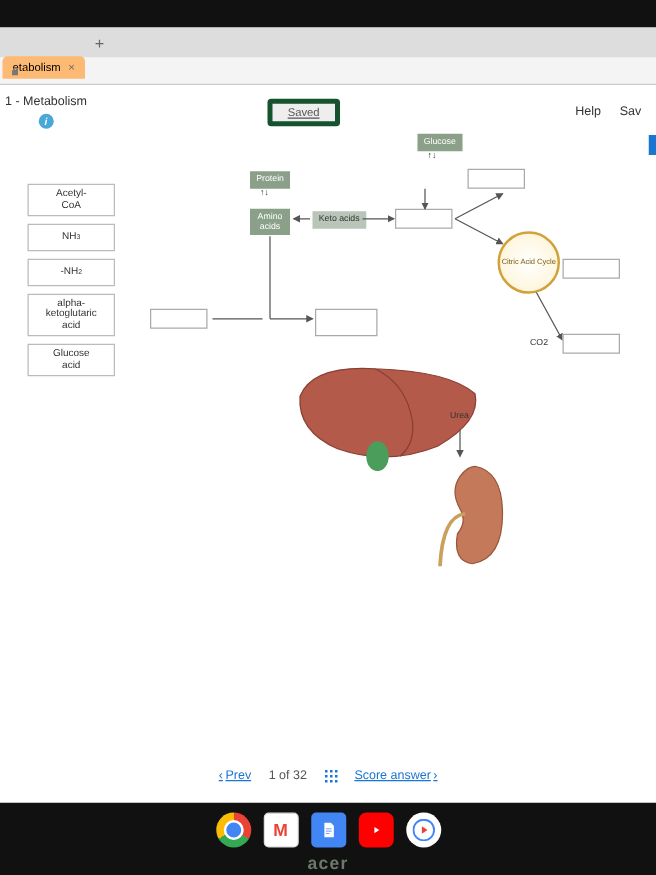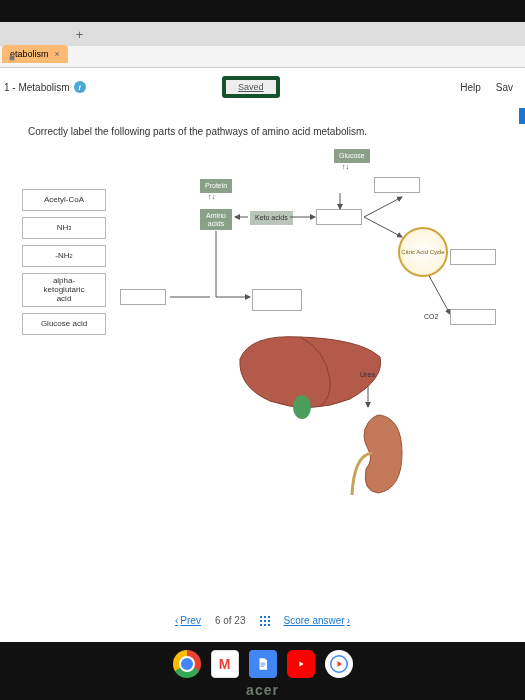--- a/index.html
+++ b/index.html
@@ -6,29 +6,29 @@
 body { background:#111; width:525px; height:700px; overflow:hidden; position:relative; }
 .screen { position:absolute; top:22px; left:0; width:525px; height:620px; background:#f4f4f4; }
 .tabs { background:#ddd; height:24px; display:flex; align-items:center; padding-left:2px; font-size:9px; }
 .tab { background:#fdba74; padding:4px 8px; border-radius:4px 4px 0 0; display:flex; align-items:center; gap:6px;margin-top:39px; }
 .tab-close { cursor:pointer; color:#666; }
 .new-tab { padding:0 8px; color:#666; font-size:13px; }
 .urlbar { background:#f4f4f4; height:22px; display:flex; align-items:center; padding:0 8px; font-size:9px; color:#555; border-bottom:1px solid #ccc; gap:4px;}
 .lock { width:8px; height:8px; }
 .page { background:#fff; height:574px; position:relative; overflow:hidden; }
 .hdr { display:flex; align-items:center; padding:8px 12px 4px 4px; font-size:10px; color:#333; }
-.hdr-title { display:flex; align-items:center; gap:4px; }
+.hdr-title { display:flex; align-items:center; gap:4px;flex-direction:column; }
 .info-i { width:12px; height:12px; border-radius:50%; background:#4aa8d8; color:#fff; display:inline-flex; align-items:center; justify-content:center; font-size:8px; font-style:italic; font-weight:bold; }
 .saved { margin:0 auto; padding:2px 12px; background:#eee; border:4px solid #14532d; border-radius:3px; font-size:9px; color:#555;text-decoration:underline; }
 .hdr-right { display:flex; gap:15px; font-size:10px;margin-left:44px; }
 .accent { position:absolute; right:0; top:40px; width:6px; height:16px; background:#1976d2; }
 .question { font-size:10px; color:#333; padding:24px 28px 12px 28px; }
 .work { position:relative; height:380px; }
 .draggables { position:absolute; left:22px; top:40px; display:flex; flex-direction:column; gap:6px; }
-.drag { width:84px; min-height:22px; border:1px solid #bbb; background:#fff; font-size:8px; color:#333; display:flex; align-items:center; justify-content:center; text-align:center; padding:3px 16px; cursor:move; line-height:1.1;}
+.drag { width:70px; min-height:22px; border:1px solid #bbb; background:#fff; font-size:8px; color:#333; display:flex; align-items:center; justify-content:center; text-align:center; padding:3px 16px; cursor:move; line-height:1.1;}
 .diagram { position:absolute; left:120px; top:0; width:380px; height:380px; }
 .lbl { position:absolute; font-size:7px; background:#8aa088; color:#fff; padding:3px 5px; text-align:center; line-height:1.1; }
 .lbl.light { background:#b8c5b8; color:#333; }
 .arrows { font-size:10px; }
 .chart-lbl { position:absolute; font-size:7px; color:#333; }
 .drop { position:absolute; border:1px solid #aaa; background:#fff; width:46px; height:16px; }
 .liver { position:absolute; left:110px; top:180px; }
 .kidney { position:absolute; left:228px; top:260px; }
 .circle { position:absolute; border:2px solid #d2a23a; border-radius:50%; width:50px; height:50px; display:flex; align-items:center; justify-content:center; font-size:6px; text-align:center; background:radial-gradient(#fff,#fdf2d0); color:#7a5c10; line-height:1.1;}
 .nav { position:absolute; bottom:16px; left:0; right:0; display:flex; justify-content:center; align-items:center; gap:14px; font-size:10px; color:#555; }
@@ -77,21 +77,20 @@
         <span class="info-i">i</span>
       </div>
       <div class="saved">Saved</div>
       <div class="hdr-right">
         <span>Help</span>
         <span>Sav</span>
       </div>
     </div>
     <div class="accent"></div>
 
-    <div class="question">Correctly label the following parts of the pathways of amino acid metabolism.</div>
 
     <div class="work">
       <div class="draggables">
         <div class="drag">Acetyl-CoA</div>
         <div class="drag">NH<sub>3</sub></div>
         <div class="drag">-NH<sub>2</sub></div>
         <div class="drag">alpha-ketoglutaric acid</div>
         <div class="drag">Glucose acid</div>
       </div>
 
@@ -144,21 +143,21 @@
           <path d="M24 44 Q6 46 4 86" fill="none" stroke="#caa15a" stroke-width="3"></path>
         </svg>
       </div>
     </div>
 
     <div class="nav">
       <a>
           <span>‹</span>
           <span>Prev</span>
         </a>
-      <span>6 of 23</span>
+      <span>1 of 32</span>
       <span class="grid-i"></span>
       <a>
           <span>Score answer</span>
           <span>›</span>
         </a>
     </div>
   </div>
 </div>
 
 <div class="dock">

